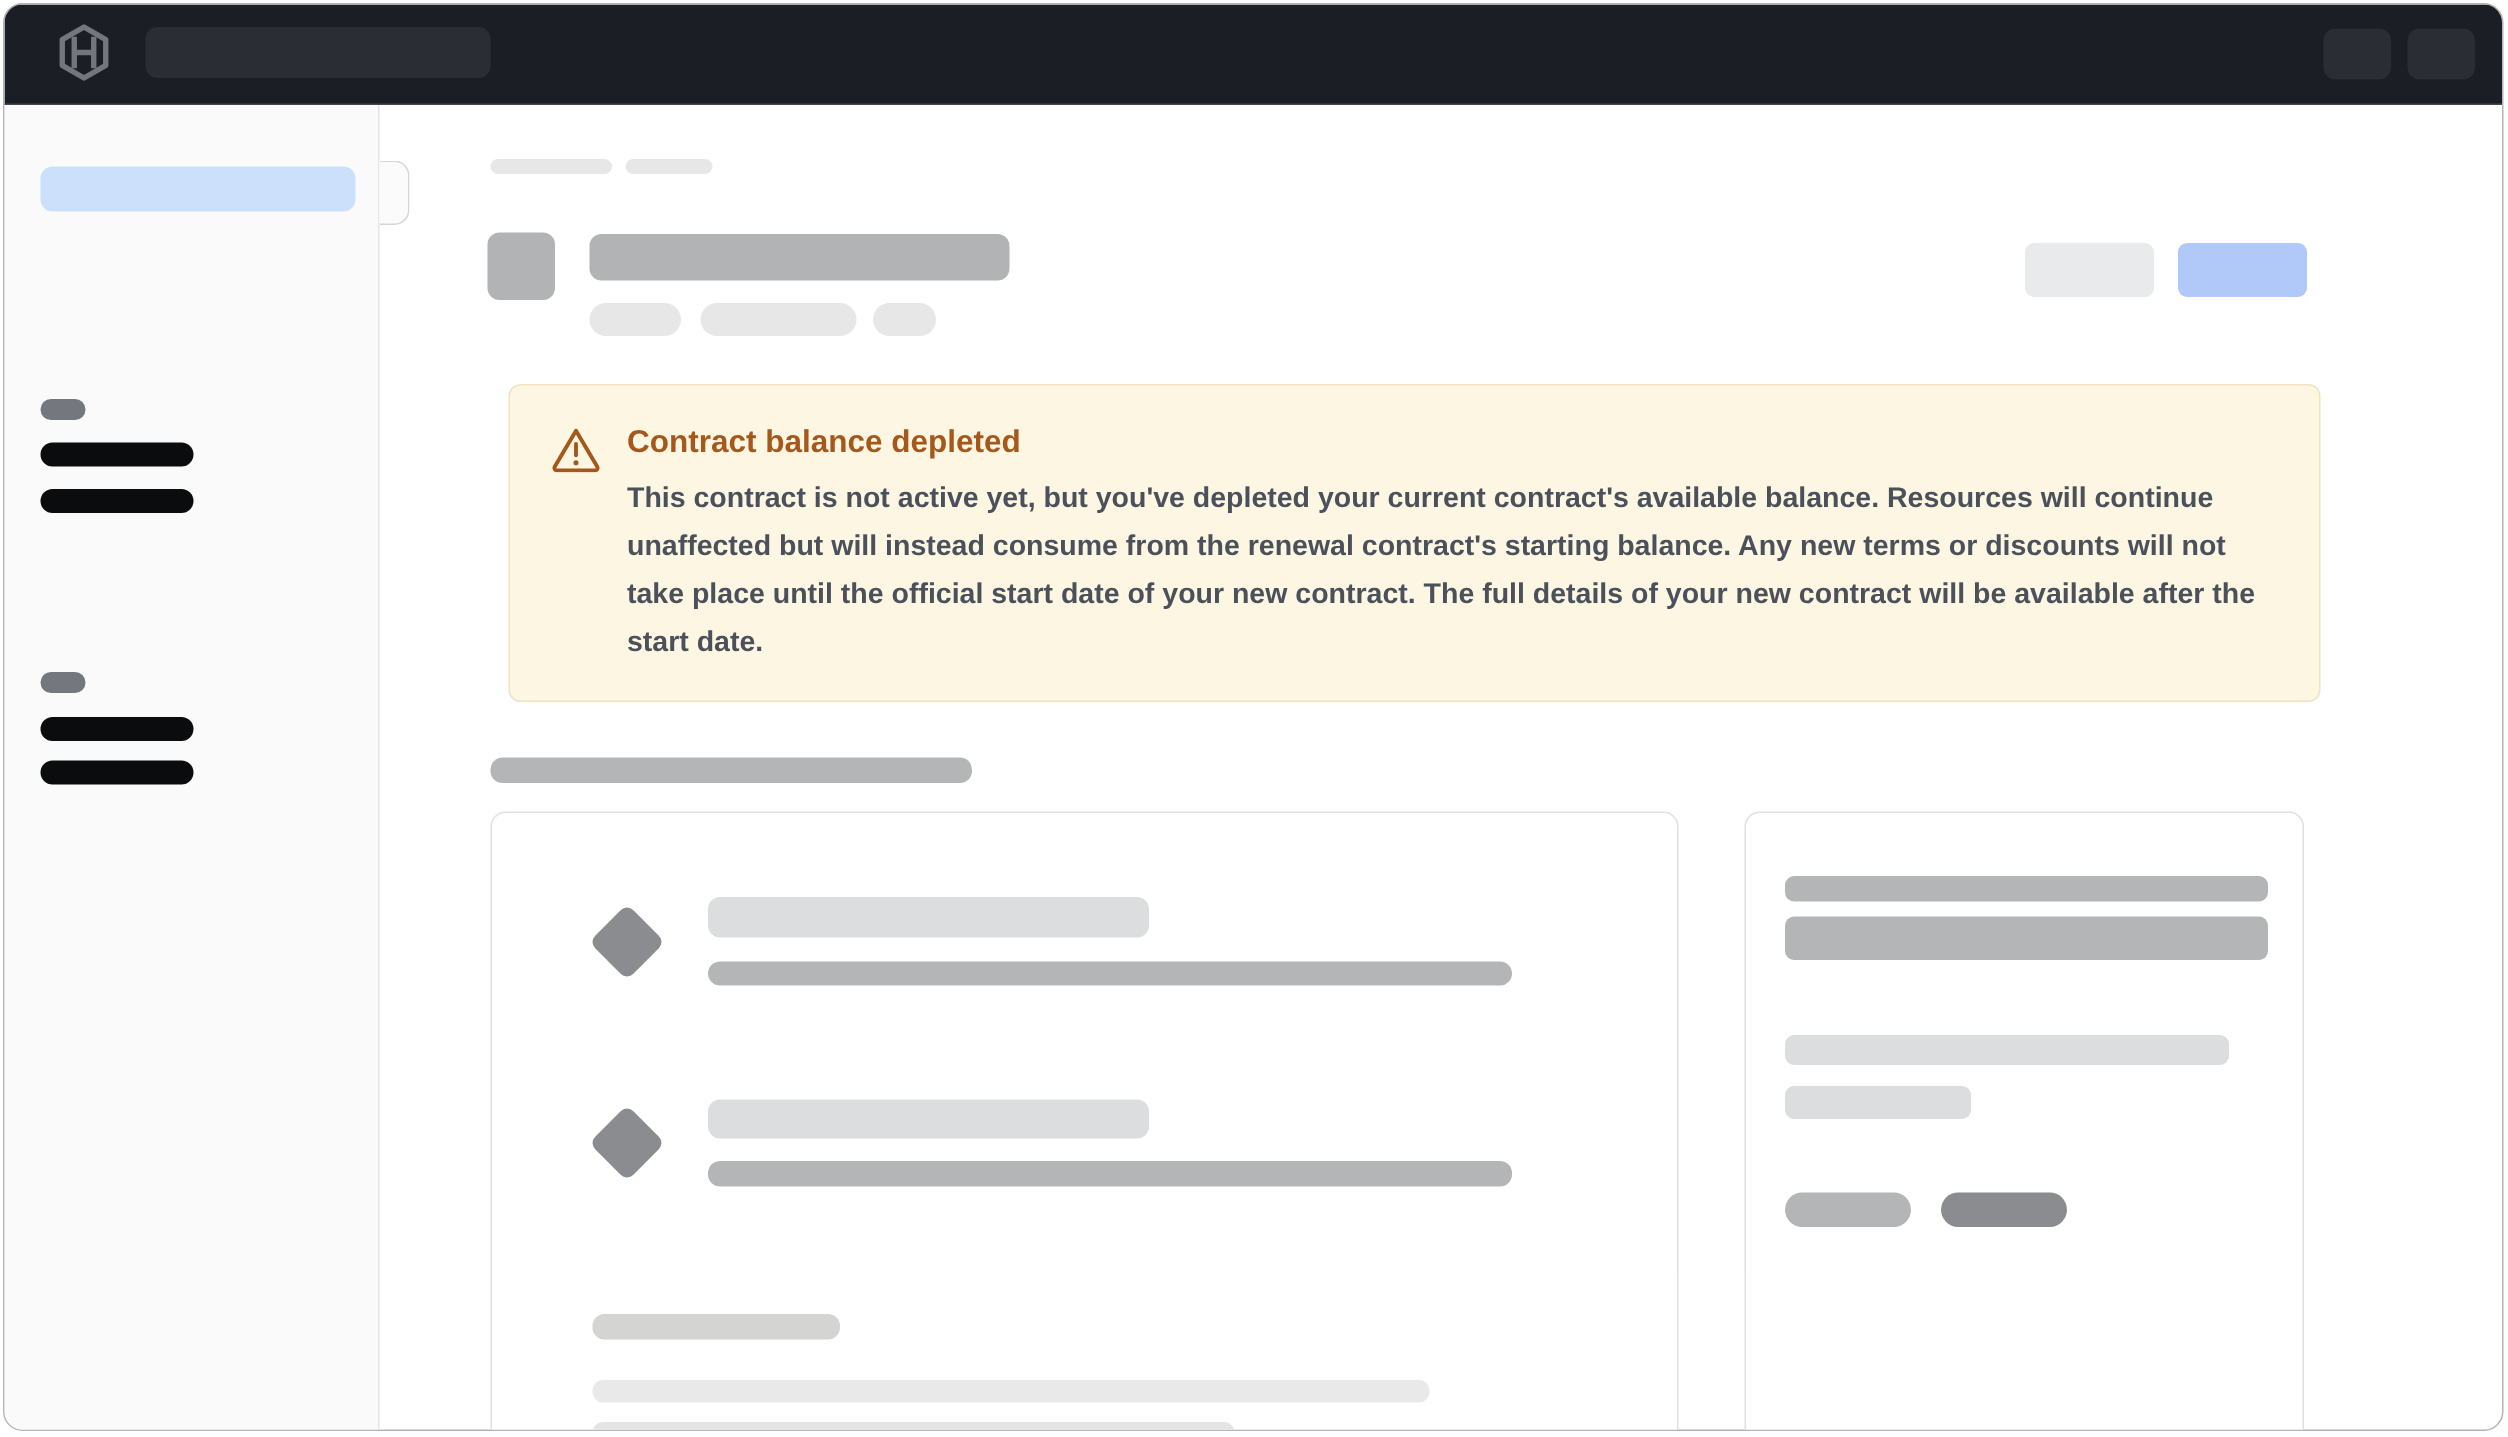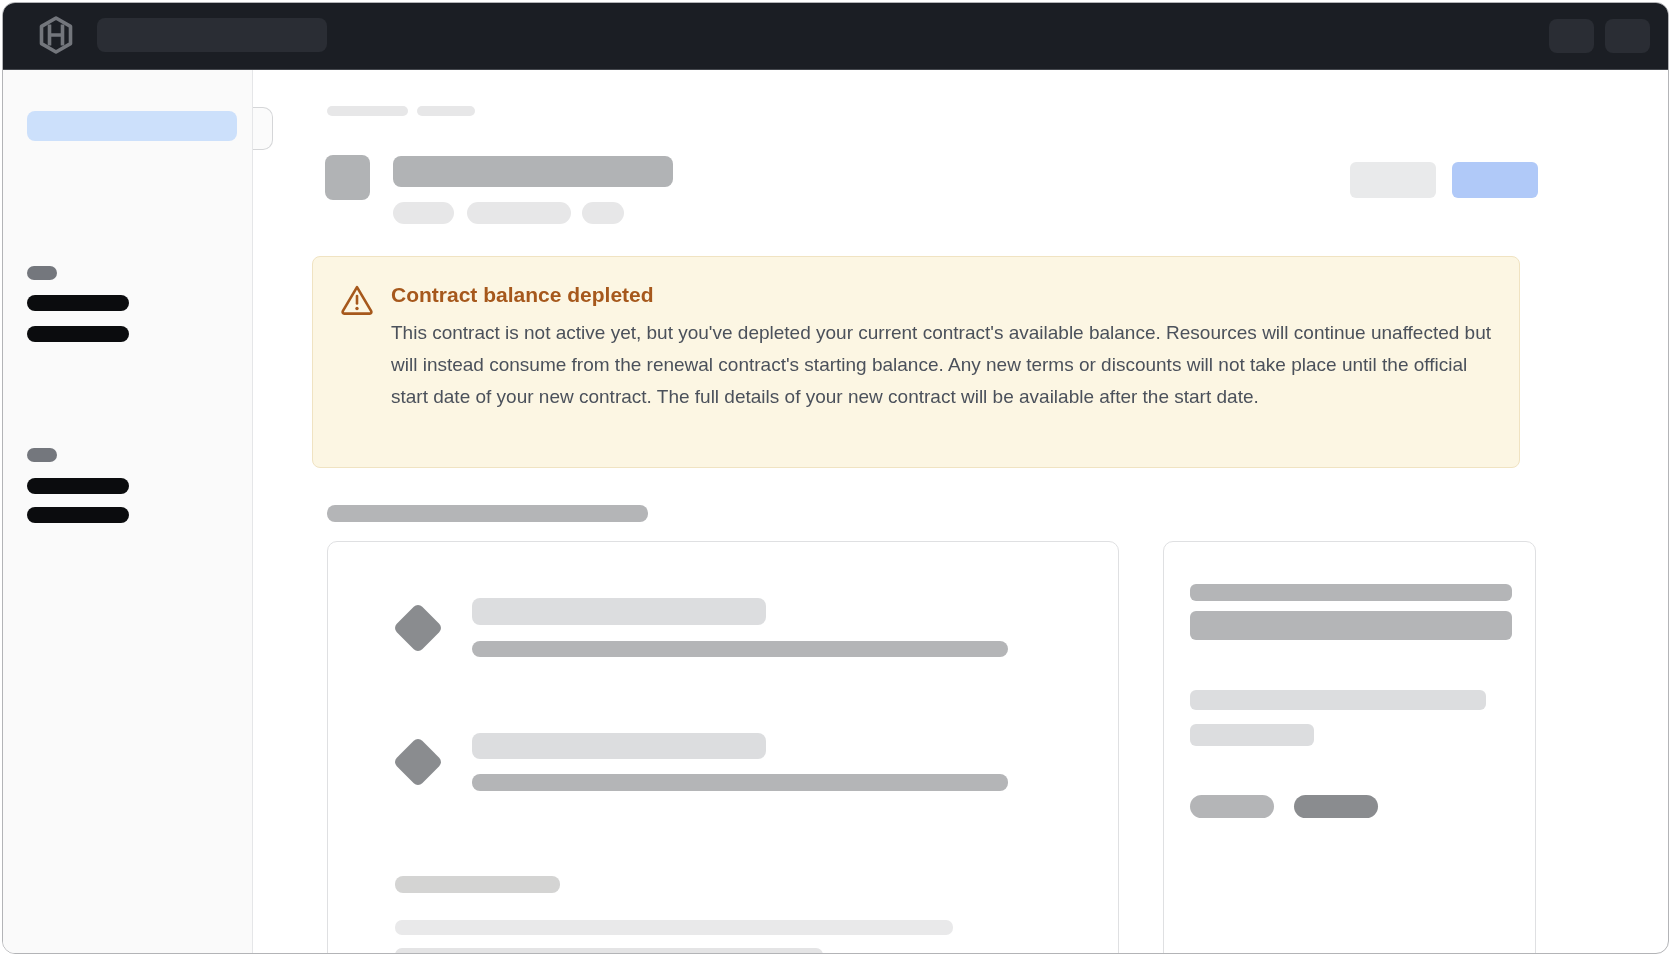--- a/index.html
+++ b/index.html
@@ -33,27 +33,27 @@
   
   .crumb { position: absolute; top: 103px; height: 10px; border-radius: 5px; background: #e7e7e8; }
   .hd-square { position: absolute; left: 322px; top: 152px; width: 45px; height: 45px; border-radius: 8px; background: #b1b3b5; }
   .hd-title  { position: absolute; left: 390px; top: 153px; width: 280px; height: 31px; border-radius: 8px; background: #b1b3b5; }
   .badge { position: absolute; top: 199px; height: 22px; border-radius: 11px; background: #e7e7e8; }
   .btn { position: absolute; top: 159px; width: 86px; height: 36px; border-radius: 6px; border: none; }
   .btn.gray { left: 1347px; background: #e9eaeb; }
   .btn.blue { left: 1449px; background: #b0c9f8; }
 
   
-  .alert { position: absolute; left: 309px; top: 253px; width: 1208px; height: 212px;
+  .alert { position: absolute; left: 336px; top: 253px; width: 1208px; height: 212px;
            background: #fcf6e3; border: 1px solid #f0e3c2; border-radius: 8px; }
   .alert-icon { position: absolute; left: 27px; top: 27px; width: 34px; height: 31px; }
   .alert-title { position: absolute; left: 78px; top: 24px; font-size: 21px; font-weight: 700;
                  color: #a6581c; line-height: 28px; }
   .alert-body { position: absolute; left: 78px; top: 60px; width: 1100px; font-size: 19px;
-                line-height: 32px; color: #4b515b; }
+                line-height: 32px; color: #4b515b; font-weight: bold; }
 
   
   .section-bar { position: absolute; left: 324px; top: 502px; width: 321px; height: 17px;
                  border-radius: 8px; background: #b4b5b7; }
 
   
   .card { position: absolute; top: 538px; background: #ffffff; border: 1px solid #dfe0e2; border-radius: 10px; }
   .card.left { left: 324px; width: 792px; height: 430px; }
   .card.right { left: 1160px; width: 373px; height: 430px; }
   .diamond { position: absolute; width: 36px; height: 36px; background: #8a8c8f; border-radius: 6px;

